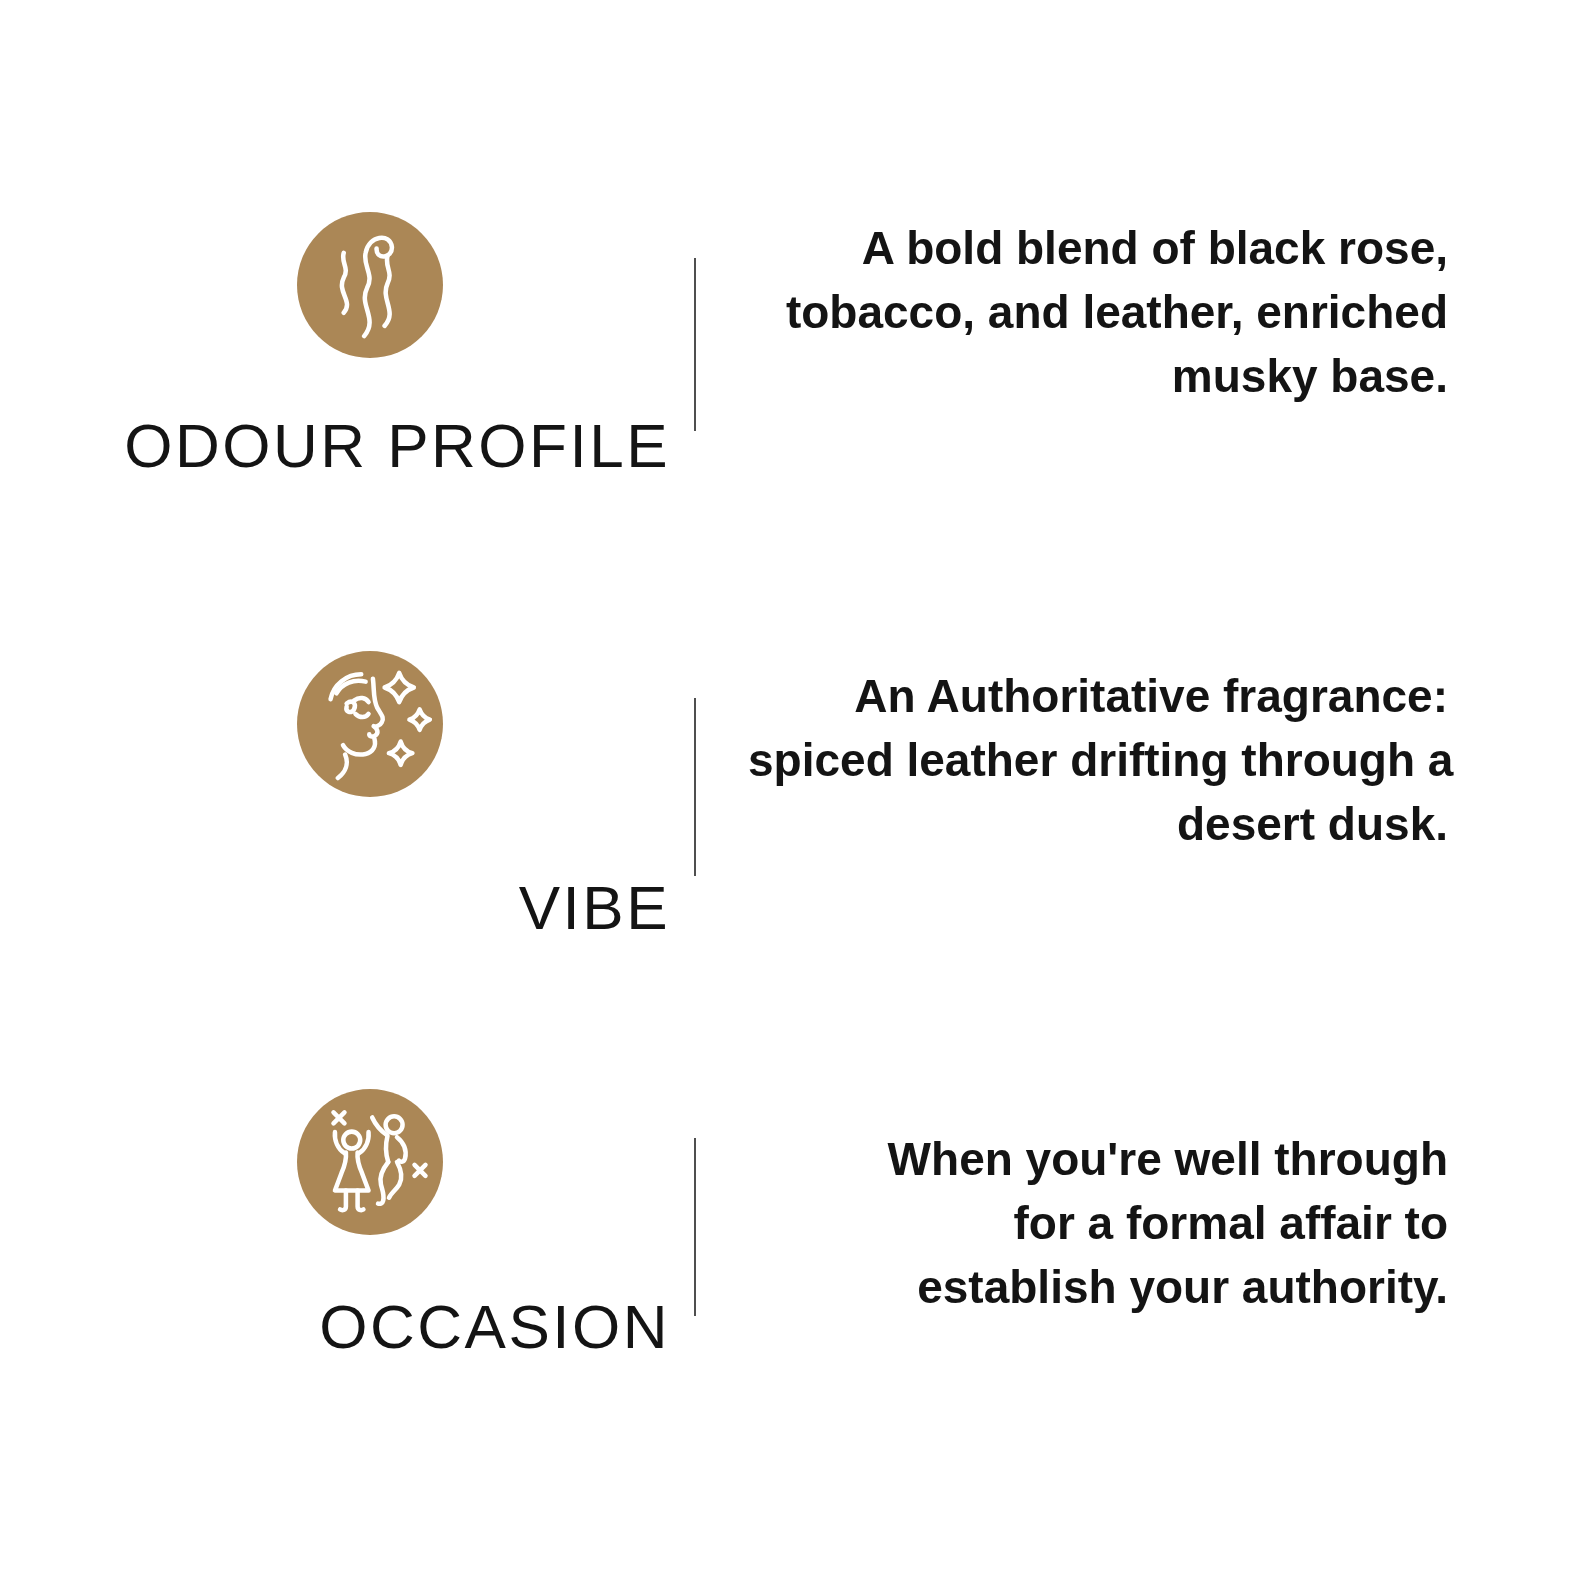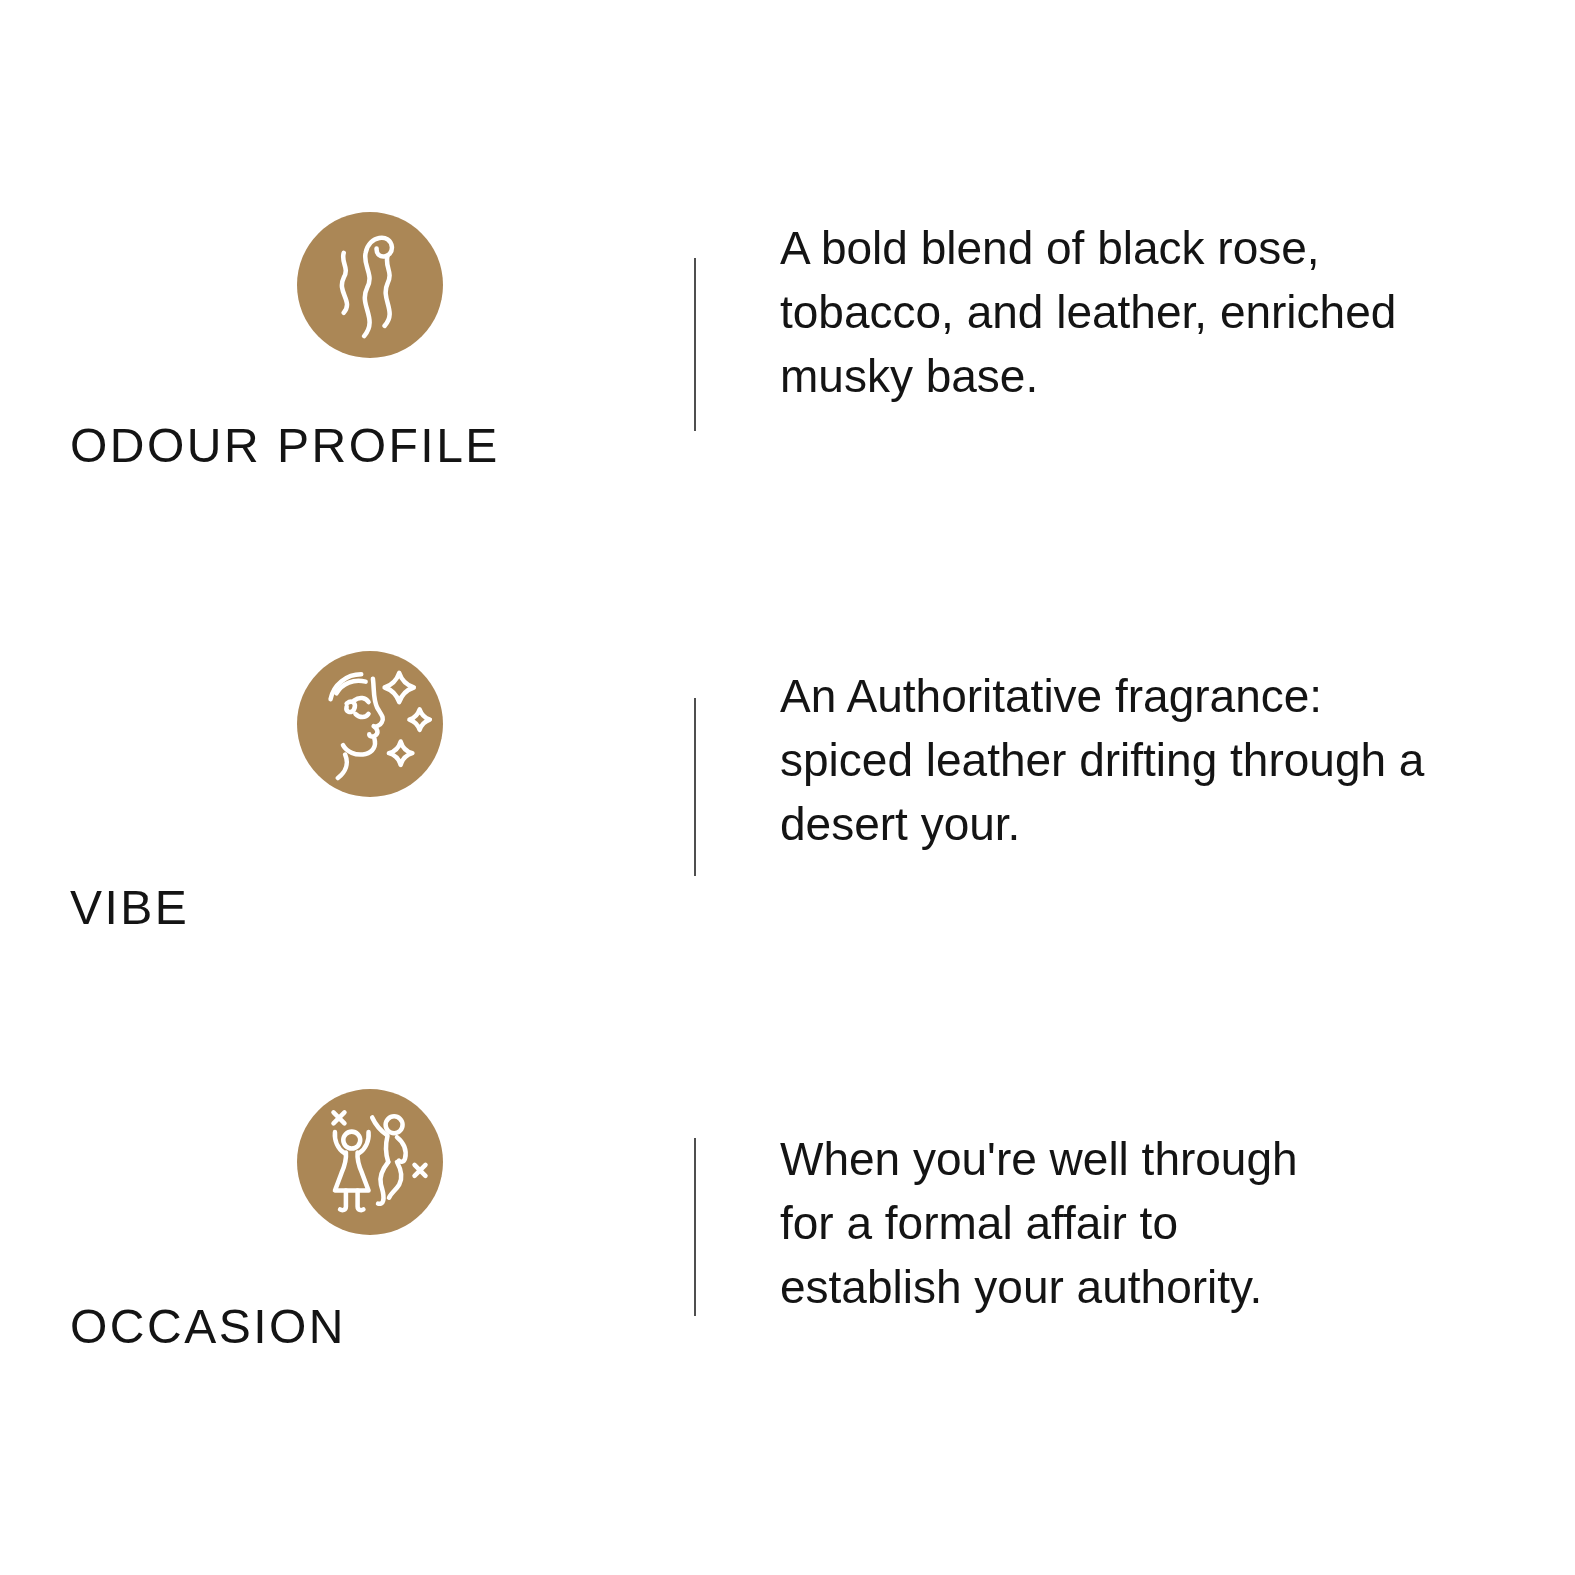--- a/index.html
+++ b/index.html
@@ -21,33 +21,33 @@
     position:absolute;left:297px;width:146px;height:146px;
     border-radius:50%;background:var(--accent);
   }
   .icon-circle svg{width:100%;height:100%;display:block;}
   .icon-circle svg path, .icon-circle svg circle{
     fill:none;stroke:var(--iconline);stroke-width:3.1;
     stroke-linecap:round;stroke-linejoin:round;
   }
   .section-label{
     position:absolute;left:70px;width:600px;
-    text-align:left;
-    font-size:48px;line-height:48px;letter-spacing:2.5px;
+    text-align:right;
+    font-size:62px;line-height:48px;letter-spacing:2.5px;
     font-weight:400;color:var(--text);
   }
   .divider{
     position:absolute;left:694px;width:2px;
     background:var(--divider);
   }
   .desc{
-    position:absolute;left:780px;width:700px;
-    text-align:left;
+    position:absolute;left:748px;width:700px;
+    text-align:right;
     font-size:46px;line-height:64px;
-    font-weight:400;color:var(--text);
+    font-weight:700;color:var(--text);
   }
   .desc .line{white-space:nowrap;}
 
   
   .s1 .icon-circle{top:212px;}
   .s1 .section-label{top:422px;}
   .s1 .divider{top:258px;height:173px;}
   .s1 .desc{top:216px;}
   
   .s2 .icon-circle{top:651px;}
@@ -96,21 +96,21 @@
         <path d="M 70 15 Q 72.5 22.5 80 25 Q 72.5 27.5 70 35 Q 67.5 27.5 60 25 Q 67.5 22.5 70 15 Z"></path>
         <path d="M 84 40 Q 85.8 45.2 91 47 Q 85.8 48.8 84 54 Q 82.2 48.8 77 47 Q 82.2 45.2 84 40 Z"></path>
         <path d="M 71 62 Q 72.8 68.2 79 70 Q 72.8 71.8 71 78 Q 69.2 71.8 63 70 Q 69.2 68.2 71 62 Z"></path>
       </svg>
     </div>
     <div class="section-label">VIBE</div>
     <div class="divider"></div>
     <div class="desc">
       <div class="line">An Authoritative fragrance:</div>
       <div class="line">spiced leather drifting through a</div>
-      <div class="line">desert your.</div>
+      <div class="line">desert dusk.</div>
     </div>
   </section>
 
   <section class="s3">
     <div class="icon-circle">
       <svg viewBox="0 0 100 100">
         <circle cx="37.5" cy="35" r="5.8"></circle>
         <path d="M 32.5 44 C 28 41, 25.5 35.5, 26 29.5"></path>
         <path d="M 42.5 44 C 47 41, 49.5 35.5, 49 29.5"></path>
         <path d="M 33.5 43.5 C 34 49, 32.5 53, 30.5 57.5 L 26 69.5 L 49 69.5 L 44.5 57.5 C 42.5 53, 41 49, 41.5 43.5"></path>

